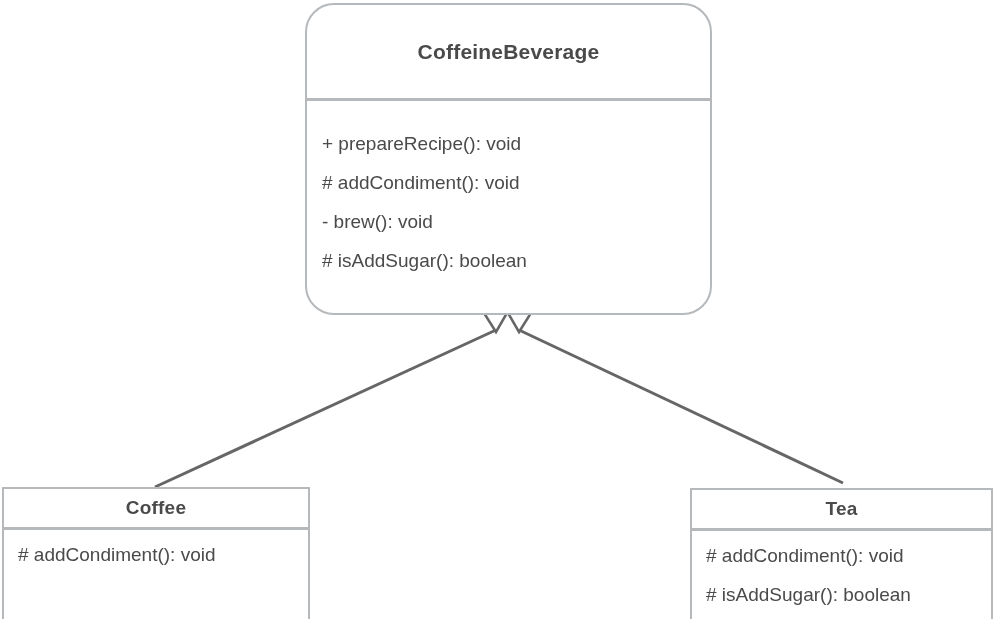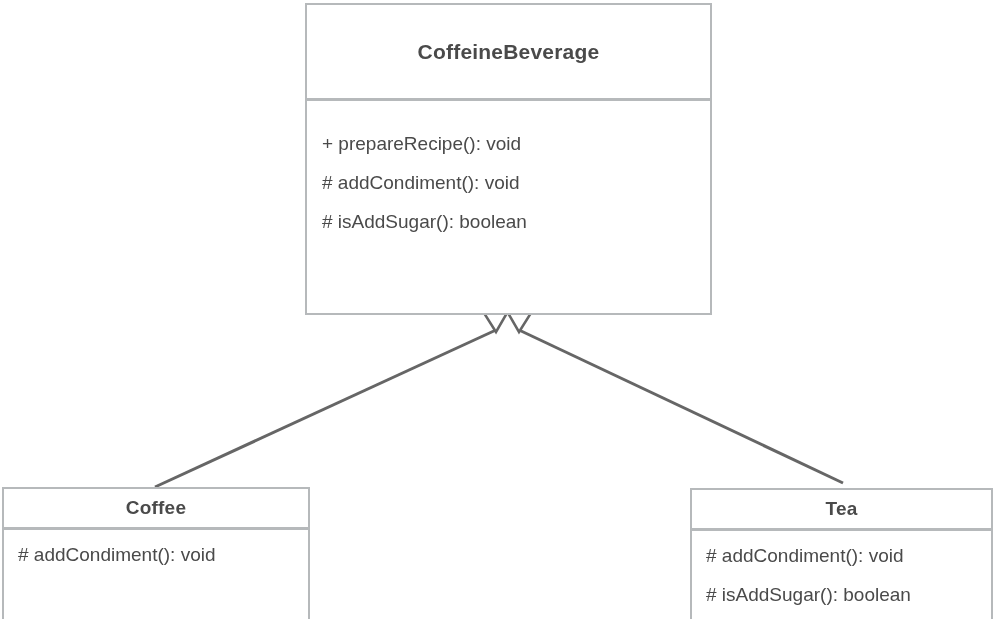--- a/index.html
+++ b/index.html
@@ -50,21 +50,21 @@
   }
   .uml-members {
     flex: 1 1 auto;
     font-size: 19px;
   }
   .uml-member {
     line-height: 39px;
     white-space: nowrap;
   }
   
-  .class-parent { left: 305px; top: 3px; width: 407px; height: 312px; }
+  .class-parent { left: 305px; top: 3px; width: 407px; height: 312px; border-radius: 29px; }
   .class-parent .uml-title { height: 93px; font-size: 21px; }
   .class-parent .uml-members { padding: 11px 0 0 15px; margin-top: 12px; }
   
   .class-coffee { left: 2px; top: 487px; width: 308px; height: 140px; }
   .class-coffee .uml-title { height: 38px; font-size: 19px; }
   .class-coffee .uml-members { padding: 5px 0 0 14px; }
   
   .class-tea { left: 690px; top: 488px; width: 303px; height: 140px; }
   .class-tea .uml-title { height: 38px; font-size: 19px; }
   .class-tea .uml-members { padding: 5px 0 0 14px; }
@@ -92,20 +92,21 @@
     <polygon class="arrowhead" points="484,313 507,313 496,332"></polygon>
     <polygon class="arrowhead" points="508,313 531,313 519,332"></polygon>
   </svg>
 
   <div class="uml-class class-parent">
     <div class="uml-title">CoffeineBeverage</div>
     <div class="uml-divider"></div>
     <div class="uml-members">
         <div class="uml-member">+ prepareRecipe(): void</div>
         <div class="uml-member"># addCondiment(): void</div>
+        <div class="uml-member">- brew(): void</div>
         <div class="uml-member"># isAddSugar(): boolean</div>
       </div>
   </div>
 
   <div class="uml-class class-coffee">
     <div class="uml-title">Coffee</div>
     <div class="uml-divider"></div>
     <div class="uml-members">
         <div class="uml-member"># addCondiment(): void</div>
       </div>

